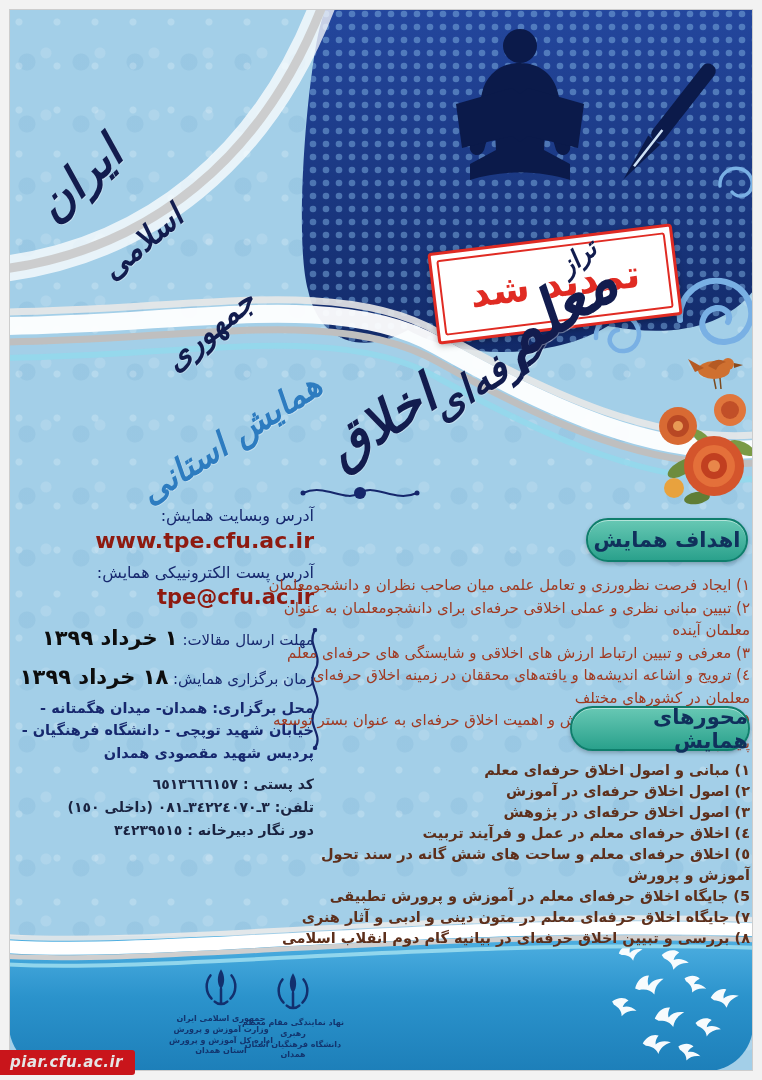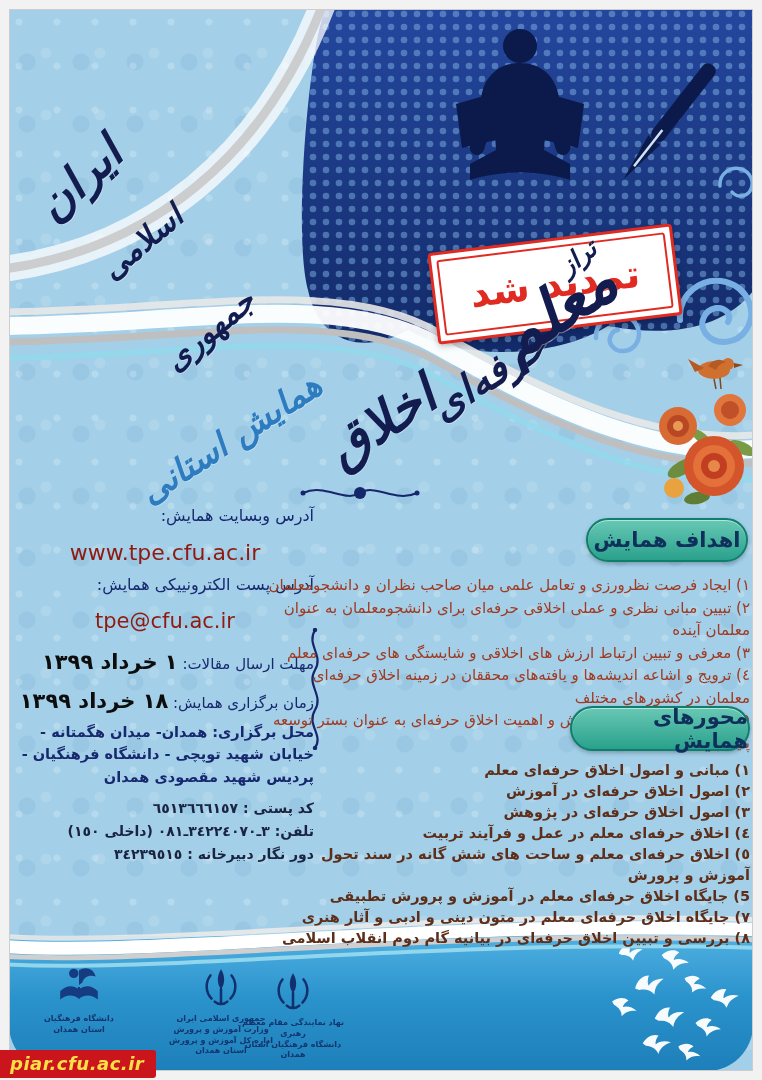--- a/index.html
+++ b/index.html
@@ -36,42 +36,42 @@
   .pill{
     position:absolute;z-index:5;display:flex;align-items:center;justify-content:center;
     background:linear-gradient(180deg,#67c8b4,#2aa18c);
     border:2px solid #0f7e6c;border-radius:24px;
     color:#10305c;font-weight:bold;font-size:21px;
     box-shadow:0 2px 4px rgba(0,0,0,.25), inset 0 1px 0 rgba(255,255,255,.5);
   }
   
   .info-col{left:16px;top:505px;width:298px;z-index:5;text-align:right;direction:rtl;}
   .lbl{color:#17286e;font-weight:normal;font-size:16px;line-height:1.35;}
-  .url{color:#8e1a10;font-weight:normal;font-size:22px;text-align:center;direction:ltr;line-height:1.3;cursor:pointer;margin-top:12px;}
+  .url{color:#8e1a10;font-weight:bold;font-size:22px;text-align:right;direction:ltr;line-height:1.3;cursor:pointer;}
   .daterow{margin-top:15px;font-size:15px;}
   .daterow .lbl{font-size:15px;}
   .dateval{color:#0d0d0d;font-weight:bold;font-size:21px;}
   .venue{color:#17286e;font-weight:bold;font-size:14.5px;line-height:1.55;}
   .smallrow{color:#1a2340;font-weight:bold;font-size:14px;line-height:1.65;}
   
   .obj-list{right:12px;top:574px;width:486px;z-index:5;direction:rtl;text-align:right;}
   .obj-item{color:#a03a22;font-weight:normal;font-size:15px;line-height:1.5;}
   .theme-list{right:12px;top:760px;width:470px;z-index:5;direction:rtl;text-align:right;}
   .theme-item{color:#5d2f1b;font-weight:bold;font-size:14.5px;line-height:1.45;}
   
   .bottom-band{
     left:9px;right:9px;top:936px;bottom:9px;z-index:3;
     background:linear-gradient(180deg,#4fb0e2 0%,#2b93cc 45%,#1d7fb9 100%);
     border-radius:0 0 46px 46px;overflow:hidden;
   }
   .logo-group{position:absolute;top:28px;text-align:center;color:#12356f;}
   .logo-cap{font-size:8px;font-weight:bold;line-height:1.35;direction:rtl;}
   .watermark{
-    left:0;top:1050px;z-index:45;background:#c9151b;color:#fde047;
-    font-weight:bold;font-style:italic;font-size:18px;padding:3px 12px 4px 10px;
+    left:0;top:1050px;z-index:45;background:#c9151b;color:#e5e5e5;
+    font-weight:bold;font-style:italic;font-size:15px;padding:3px 12px 4px 10px;
     border-radius:0 3px 3px 0;letter-spacing:.5px;
   }
 </style>
 </head>
 <body>
 
 <div class="poster">
 
   <svg class="abs" style="left:8px;top:8px;z-index:1;" width="746" height="480" viewBox="0 0 746 480">
     <defs>
@@ -211,30 +211,20 @@
     <div class="theme-item">۳) اصول اخلاق حرفه‌ای در پژوهش</div>
     <div class="theme-item">٤) اخلاق حرفه‌ای معلم در عمل و فرآیند تربیت</div>
     <div class="theme-item">٥) اخلاق حرفه‌ای معلم و ساحت های شش گانه در سند تحول آموزش و پرورش</div>
     <div class="theme-item">5) جایگاه اخلاق حرفه‌ای معلم در آموزش و پرورش تطبیقی</div>
     <div class="theme-item">٧) جایگاه اخلاق حرفه‌ای معلم در متون دینی و ادبی و آثار هنری</div>
     <div class="theme-item">٨) بررسی و تبیین اخلاق حرفه‌ای در بیانیه گام دوم انقلاب اسلامی</div>
   </div>
 
   <div class="abs bottom-band">
 
-    <div class="logo-group" style="left:20px;width:100px;">
-      <svg width="46" height="46" viewBox="0 0 44 44">
-        <path d="M22,6 C28,2 36,4 38,12 C32,10 27,12 25,18 L22,20 Z" fill="#153c80"></path>
-        <circle cx="17" cy="9" r="4.5" fill="#153c80"></circle>
-        <path d="M4,26 C10,20 16,20 22,24 C28,20 34,20 40,26 L40,34 C34,29 28,29 22,33 C16,29 10,29 4,34 Z" fill="#153c80"></path>
-        <rect x="21" y="22" width="2" height="11" fill="#153c80"></rect>
-      </svg>
-      <div class="logo-cap">دانشگاه فرهنگیان</div>
-      <div class="logo-cap">استان همدان</div>
-    </div>
 
     <div class="logo-group" style="left:120px;width:104px;margin-left:40px;">
       <svg width="42" height="46" viewBox="0 0 40 38">
         <path d="M20,2 C16,8 16,16 20,21 C24,16 24,8 20,2 Z" fill="#12306e"></path>
         <g stroke="#12306e" stroke-width="2.4" fill="none" stroke-linecap="round">
           <path d="M20,21 V34"></path>
           <path d="M10,8 C5,14 5,24 11,30"></path>
           <path d="M30,8 C35,14 35,24 29,30"></path>
           <path d="M14,33 C17,36 23,36 26,33"></path>
         </g>

